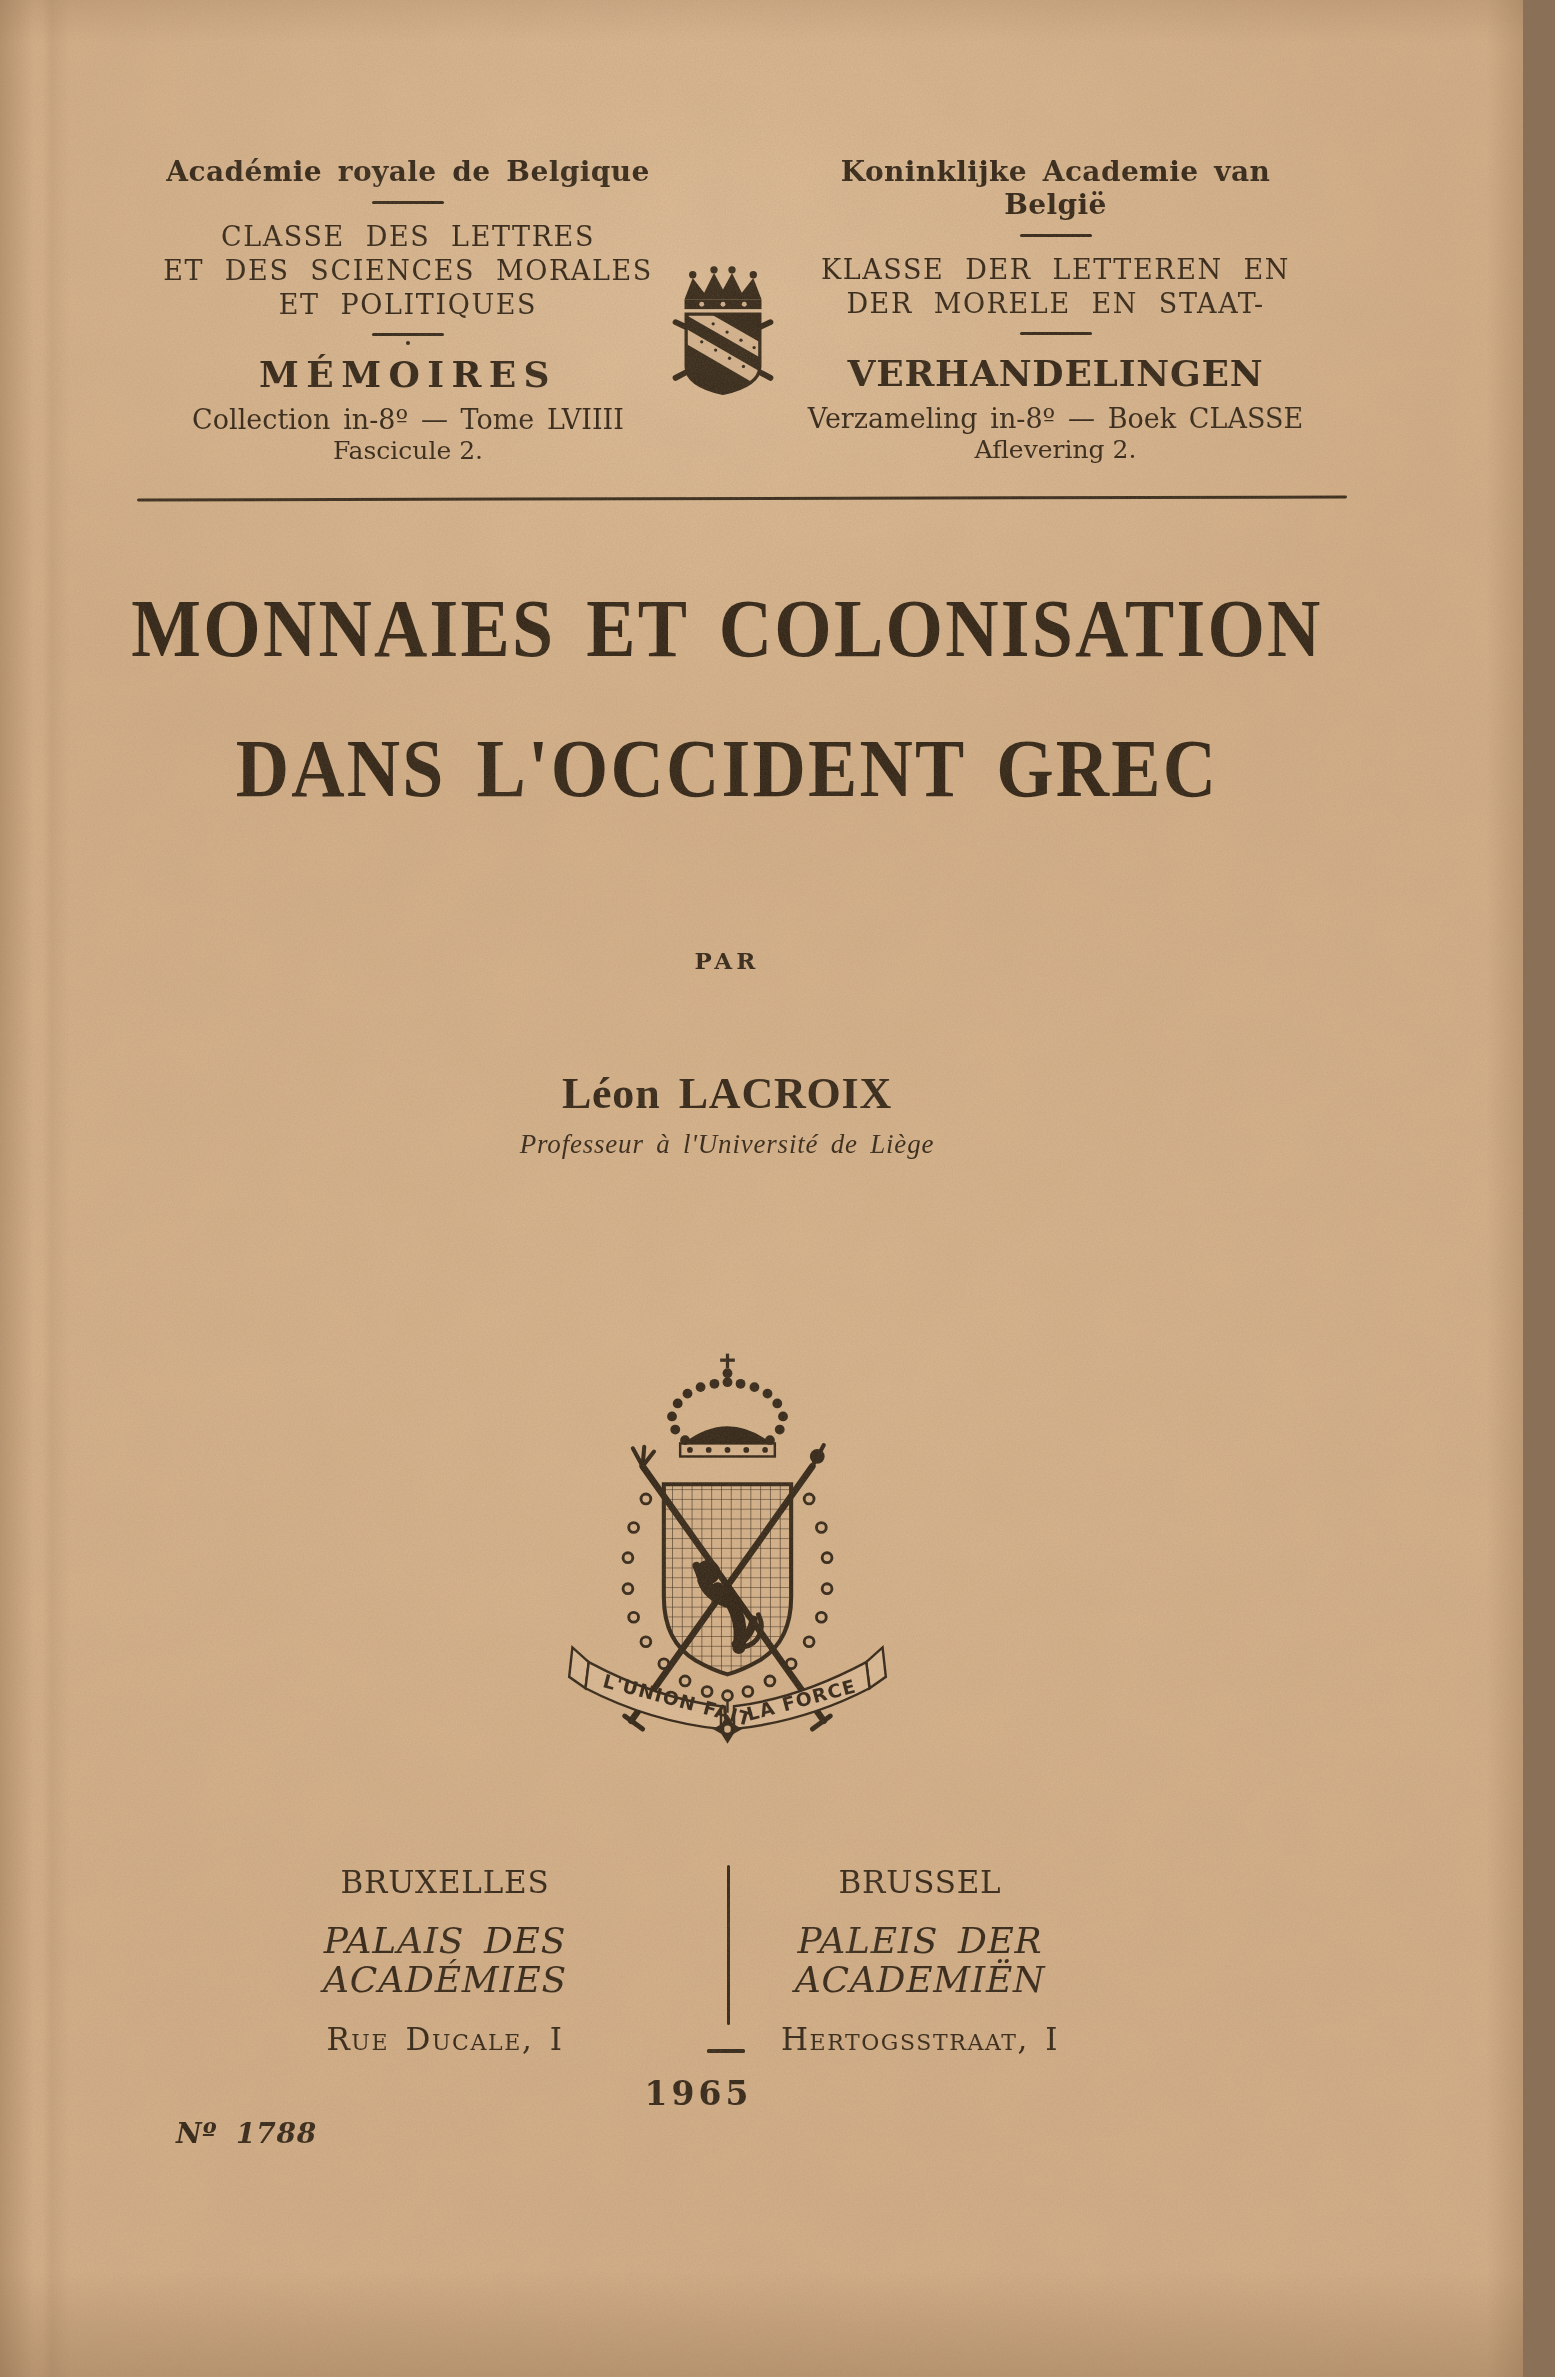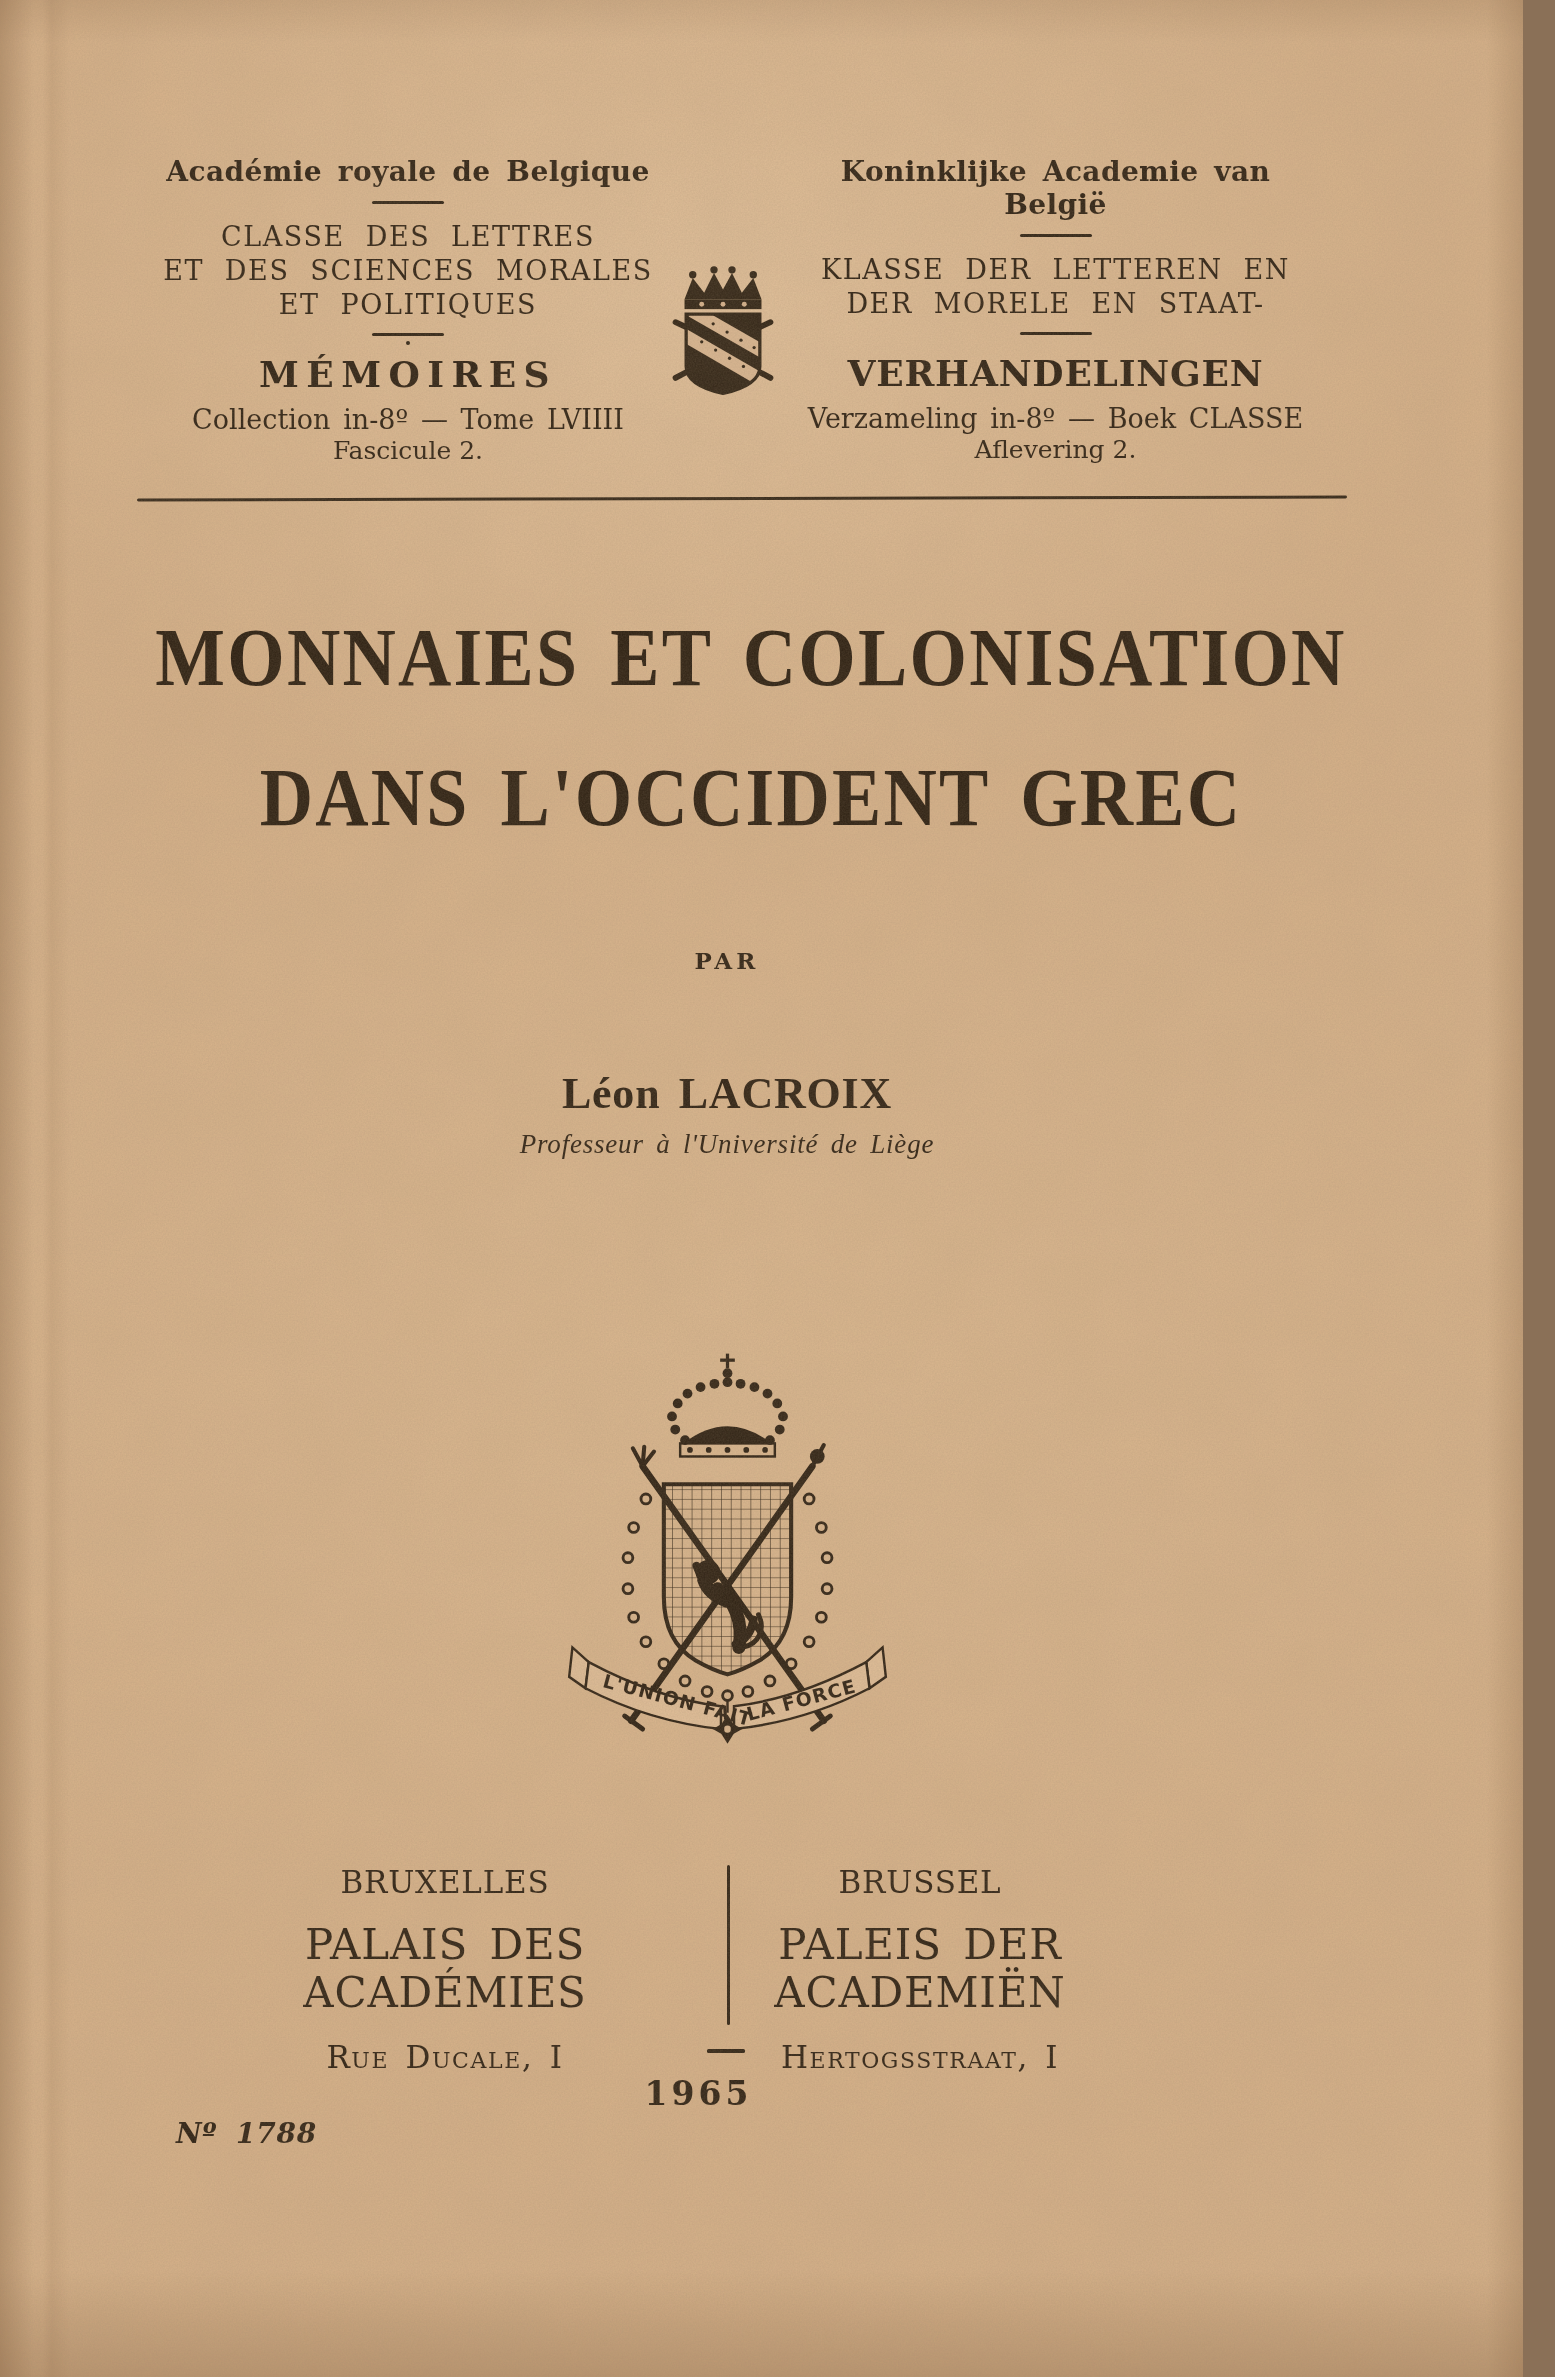--- a/index.html
+++ b/index.html
@@ -28,40 +28,40 @@
   .tiny-dot{width:4.1px;height:4.1px;border-radius:50%;background:#2e2214;margin:4.9px auto 0;}
   .series{margin-top:9px;font-size:36px;line-height:41px;font-weight:bold;}
   .series-fr{letter-spacing:7.4px;}
   .series-nl{letter-spacing:0.8px;margin-top:18px;}
   .collection{margin-top:10.6px;font-size:27px;line-height:30px;word-spacing:4.1px;}
   .fascicule{font-size:25px;line-height:32px;}
   
   .rule-long{position:absolute;left:137px;top:497px;width:1210px;height:2.5px;background:#30241650;
      background:#302416;border-radius:2.5px;transform:rotate(-.14deg);}
   
-  .title-block{position:absolute;left:0;top:616px;width:1454px;text-align:center;padding-left:24px;}
+  .title-block{position:absolute;left:0;top:587px;width:1454px;text-align:center;}
   .title-line{font-family:"Liberation Serif", serif;font-weight:bold;font-size:82px;line-height:83px;
      letter-spacing:2.5px;word-spacing:11.4px;transform:scaleX(.9);color:#281c0f;}
   .title-line2{margin-top:57px;}
   
   .par{position:absolute;left:0;top:947px;width:1454px;text-align:center;
      font-size:23px;font-weight:bold;letter-spacing:4.1px;}
   .author-name{position:absolute;left:0;top:1068px;width:1454px;text-align:center;
      font-family:"Liberation Serif", serif;font-size:44px;font-weight:bold;letter-spacing:0.8px;word-spacing:6.5px;}
   .author-affil{position:absolute;left:0;top:1129px;width:1454px;text-align:center;
      font-family:"Liberation Serif", serif;font-style:italic;font-size:27px;letter-spacing:0.8px;word-spacing:4.9px;}
   
   .arms{position:absolute;left:564px;top:1352px;}
   .motto-text{font-family:"DejaVu Sans", sans-serif;font-weight:bold;font-size:23px;letter-spacing:1.5px;fill:#2b1f12;}
   
   .imprint{position:absolute;top:1864px;text-align:center;}
   .imprint-fr{left:200px;width:490px;}
   .imprint-nl{left:675px;width:490px;}
   .city{font-size:31px;line-height:36px;letter-spacing:0.8px;}
-  .publisher{margin-top:21px;font-size:42px;line-height:48px;letter-spacing:0.8px;word-spacing:7.4px;}
+  .publisher{margin-top:21px;font-size:36px;line-height:39px;letter-spacing:0.8px;word-spacing:7.4px;font-style:italic;}
   .street{margin-top:23px;font-size:31px;line-height:34px;font-variant:small-caps;letter-spacing:1.6px;word-spacing:4.9px;}
   .imprint-divider{position:absolute;left:727px;top:1865px;width:2.5px;height:160px;background:#2e2214;border-radius:1.6px;}
   .dash{position:absolute;left:707px;top:2049px;width:38px;height:4.1px;background:#2e2214;border-radius:1.6px;}
   .year{position:absolute;left:617px;top:2074px;width:163px;text-align:center;
      font-size:33px;font-weight:bold;letter-spacing:4.1px;}
   .serial{position:absolute;left:176px;top:2117px;font-size:28px;font-weight:bold;letter-spacing:0.8px;word-spacing:8.2px;font-style:italic;}
   .grain{position:absolute;left:0;top:0;pointer-events:none;}
 </style>
 </head>
 <body>

